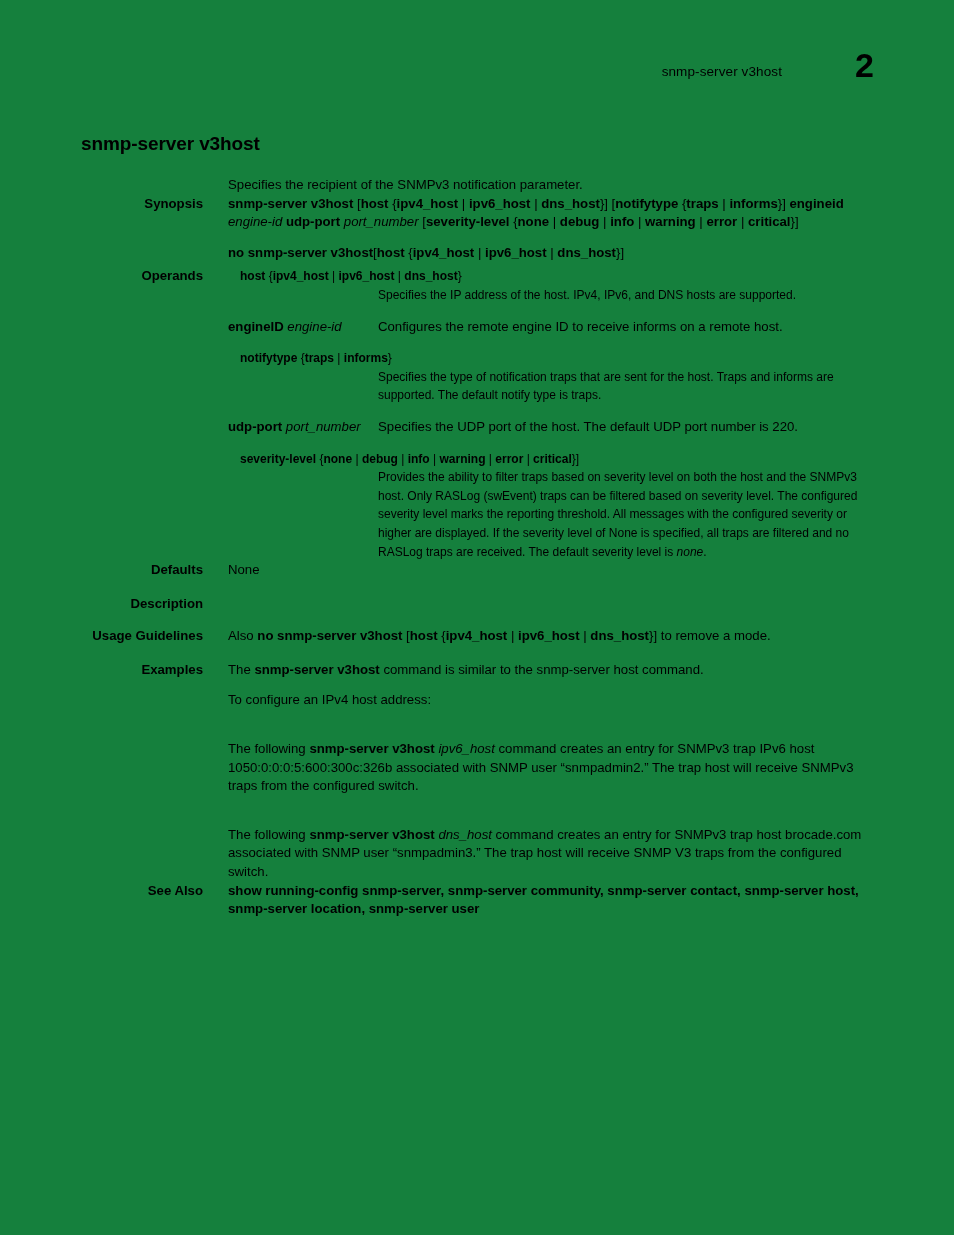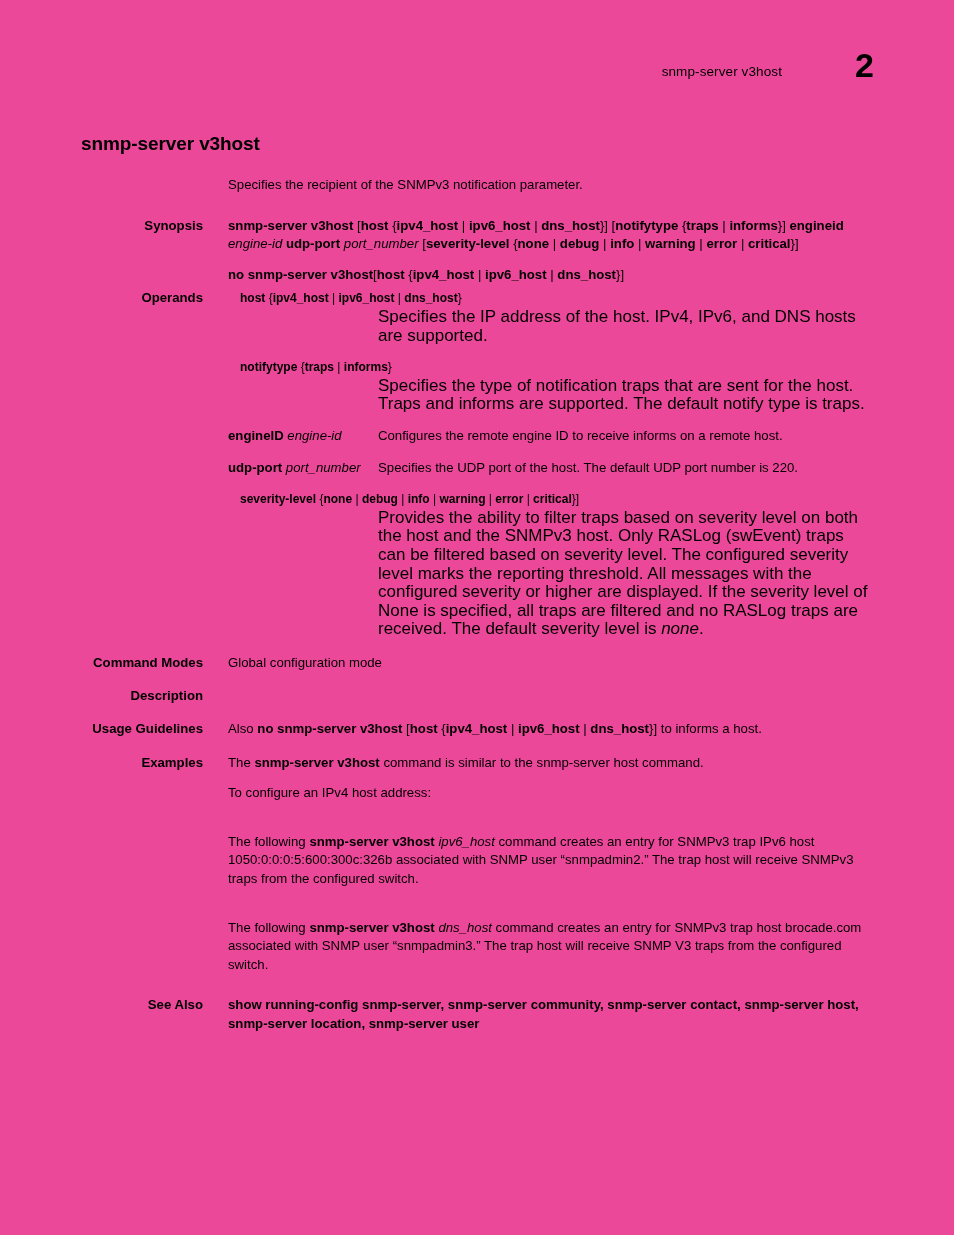--- a/index.html
+++ b/index.html
@@ -8,21 +8,21 @@
     background: #ffffff;
   }
   body {
     font-family: "Liberation Sans", sans-serif;
     color: #000000;
   }
   .page {
     position: relative;
     width: 954px;
     height: 1235px;
-    background: #ec4899;
+    background: #15803d;
     overflow: hidden;
   }
 
   
   .running-header {
     position: absolute;
     top: 56px;
     left: 80px;
     right: 80px;
     height: 46px;
@@ -89,33 +89,33 @@
     margin: 0;
     font-size: 13.2px;
     line-height: 18.6px;
   }
   .para + .para { margin-top: 12px; }
 
   
   .row.gap-intro { margin-top: 0px; align-items: center; }
   .row.gap-sm   { margin-top: 15px; }
   .row.gap-md   { margin-top: 5px; }
-  .row.gap-lg   { margin-top: 22px; }
+  .row.gap-lg   { }
 
   
   .operand-block { margin-top: 0px; }
   .operand-block + .operand-block { margin-top: 13px; }
   .operand-term {
     font-size: 12px;
     line-height: 18.6px;
     margin: 0;
     padding-left: 12px;
   }
   .operand-desc {
-    font-size: 17px;
+    font-size: 12px;
     line-height: 18.6px;
     margin: 0;
     padding-left: 150px;
   }
   
   .operand-inline {
     font-size: 13.2px;
     line-height: 18.6px;
     margin: 0;
     display: flex;
@@ -165,59 +165,59 @@
 
     <div class="row gap-md">
       <div class="row-label">Operands</div>
       <div class="row-body">
         <div id="operand-list">
             <div class="operand-block">
               <p class="operand-term"><b>host </b><span>{</span><b>ipv4_host</b><span> | </span><b>ipv6_host</b><span> | </span><b>dns_host</b><span>}</span></p>
               <p class="operand-desc"><span>Specifies the IP address of the host. IPv4, IPv6, and DNS hosts are supported.</span></p>
             </div>
             <div class="operand-block">
-              <p class="operand-term"><b>notifytype </b><span>{</span><b>traps</b><span> | </span><b>informs</b><span>}</span></p>
-              <p class="operand-desc"><span>Specifies the type of notification traps that are sent for the host. Traps and informs are supported. The default notify type is traps.</span></p>
-            </div>
-            <div class="operand-block">
               <div class="operand-inline">
                 <span class="term-cell"><b>engineID </b><i>engine-id</i></span>
                 <span class="desc-cell"><span>Configures the remote engine ID to receive informs on a remote host.</span></span>
               </div>
             </div>
             <div class="operand-block">
+              <p class="operand-term"><b>notifytype </b><span>{</span><b>traps</b><span> | </span><b>informs</b><span>}</span></p>
+              <p class="operand-desc"><span>Specifies the type of notification traps that are sent for the host. Traps and informs are supported. The default notify type is traps.</span></p>
+            </div>
+            <div class="operand-block">
               <div class="operand-inline">
                 <span class="term-cell"><b>udp-port </b><i>port_number</i></span>
                 <span class="desc-cell"><span>Specifies the UDP port of the host. The default UDP port number is 220.</span></span>
               </div>
             </div>
             <div class="operand-block">
               <p class="operand-term"><b>severity-level </b><span>{</span><b>none</b><span> | </span><b>debug</b><span> | </span><b>info</b><span> | </span><b>warning</b><span> | </span><b>error</b><span> | </span><b>critical</b><span>}]</span></p>
               <p class="operand-desc"><span>Provides the ability to filter traps based on severity level on both the host and the SNMPv3 host. Only RASLog (swEvent) traps can be filtered based on severity level. The configured severity level marks the reporting threshold. All messages with the configured severity or higher are displayed. If the severity level of None is specified, all traps are filtered and no RASLog traps are received. The default severity level is </span><i>none</i><span>.</span></p>
             </div>
           </div>
       </div>
     </div>
 
-
-    <div class="row gap-sm">
-      <div class="row-label">Command Modes</div>
-      <div class="row-body">
-        <p class="para">Global configuration mode</p>
-      </div>
-    </div>
+    <div class="row gap-lg">
+      <div class="row-label">Defaults</div>
+      <div class="row-body">
+        <p class="para">None</p>
+      </div>
+    </div>
+
 
     <div class="row gap-sm">
       <div class="row-label">Description</div>
     </div>
 
     <div class="row gap-sm">
       <div class="row-label">Usage Guidelines</div>
       <div class="row-body">
-        <p class="para"><span>Also </span><b>no snmp-server v3host </b><span>[</span><b>host </b><span>{</span><b>ipv4_host</b><span> | </span><b>ipv6_host</b><span> | </span><b>dns_host</b><span>}] to informs a host.</span></p>
+        <p class="para"><span>Also </span><b>no snmp-server v3host </b><span>[</span><b>host </b><span>{</span><b>ipv4_host</b><span> | </span><b>ipv6_host</b><span> | </span><b>dns_host</b><span>}] to remove a mode.</span></p>
       </div>
     </div>
 
     <div class="row gap-sm">
       <div class="row-label">Examples</div>
       <div class="row-body">
         <p class="para"><span>The </span><b>snmp-server v3host</b><span> command is similar to the snmp-server host command.</span></p>
         <p class="para"><span>To configure an IPv4 host address:</span></p>
         <div class="example-gap"></div>
         <p class="para"><span>The following </span><b>snmp-server v3host </b><i>ipv6_host</i><span> command creates an entry for SNMPv3 trap IPv6 host 1050:0:0:0:5:600:300c:326b associated with SNMP user “snmpadmin2.” The trap host will receive SNMPv3 traps from the configured switch.</span></p>

